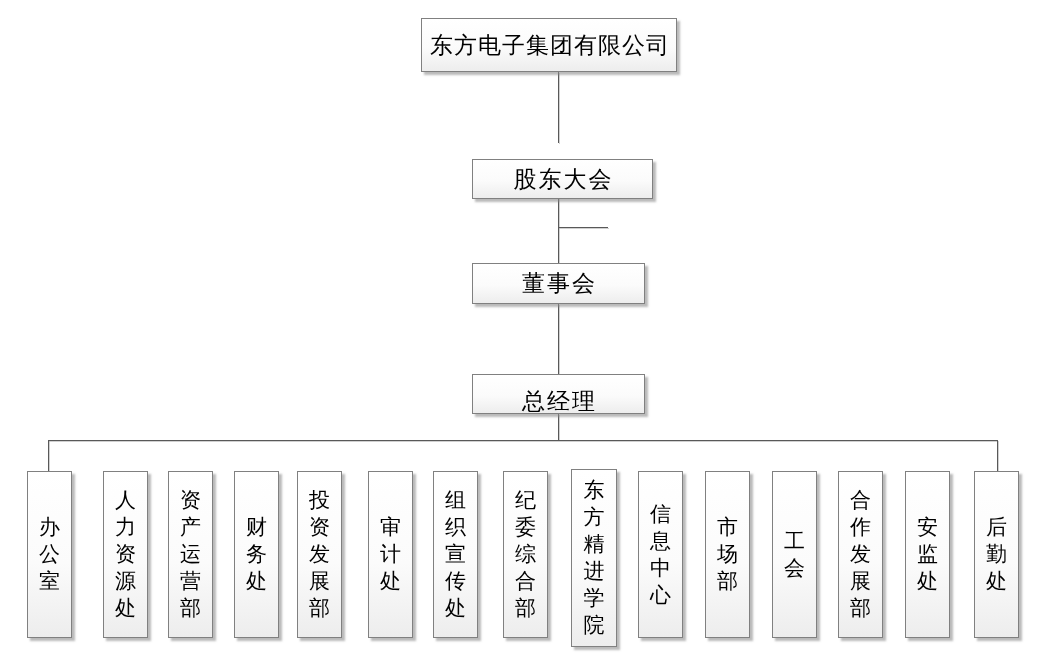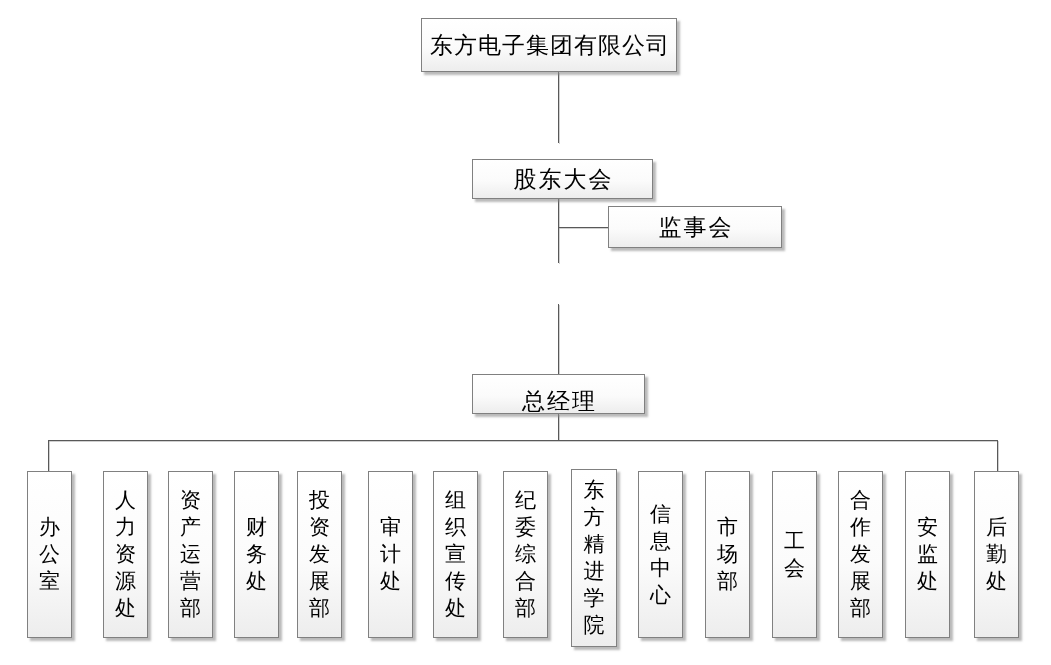--- a/index.html
+++ b/index.html
@@ -107,24 +107,24 @@
   <div class="line v l-vright"></div>
 
   <div class="node company">
     <span class="hlabel">东方电子集团有限公司</span>
   </div>
 
   <div class="node shareholders">
     <span class="hlabel">股东大会</span>
   </div>
 
-  <div class="node supervisory">
-    <span class="hlabel">监事会</span>
-  </div>
-
+
+  <div class="node board">
+    <span class="hlabel">董事会</span>
+  </div>
 
   <div class="node gm">
     <span class="hlabel">总经理</span>
   </div>
 
   <div class="depts">
 
   <div class="node dept">
       <div class="vlabel">
           <span class="vchar">办</span>

